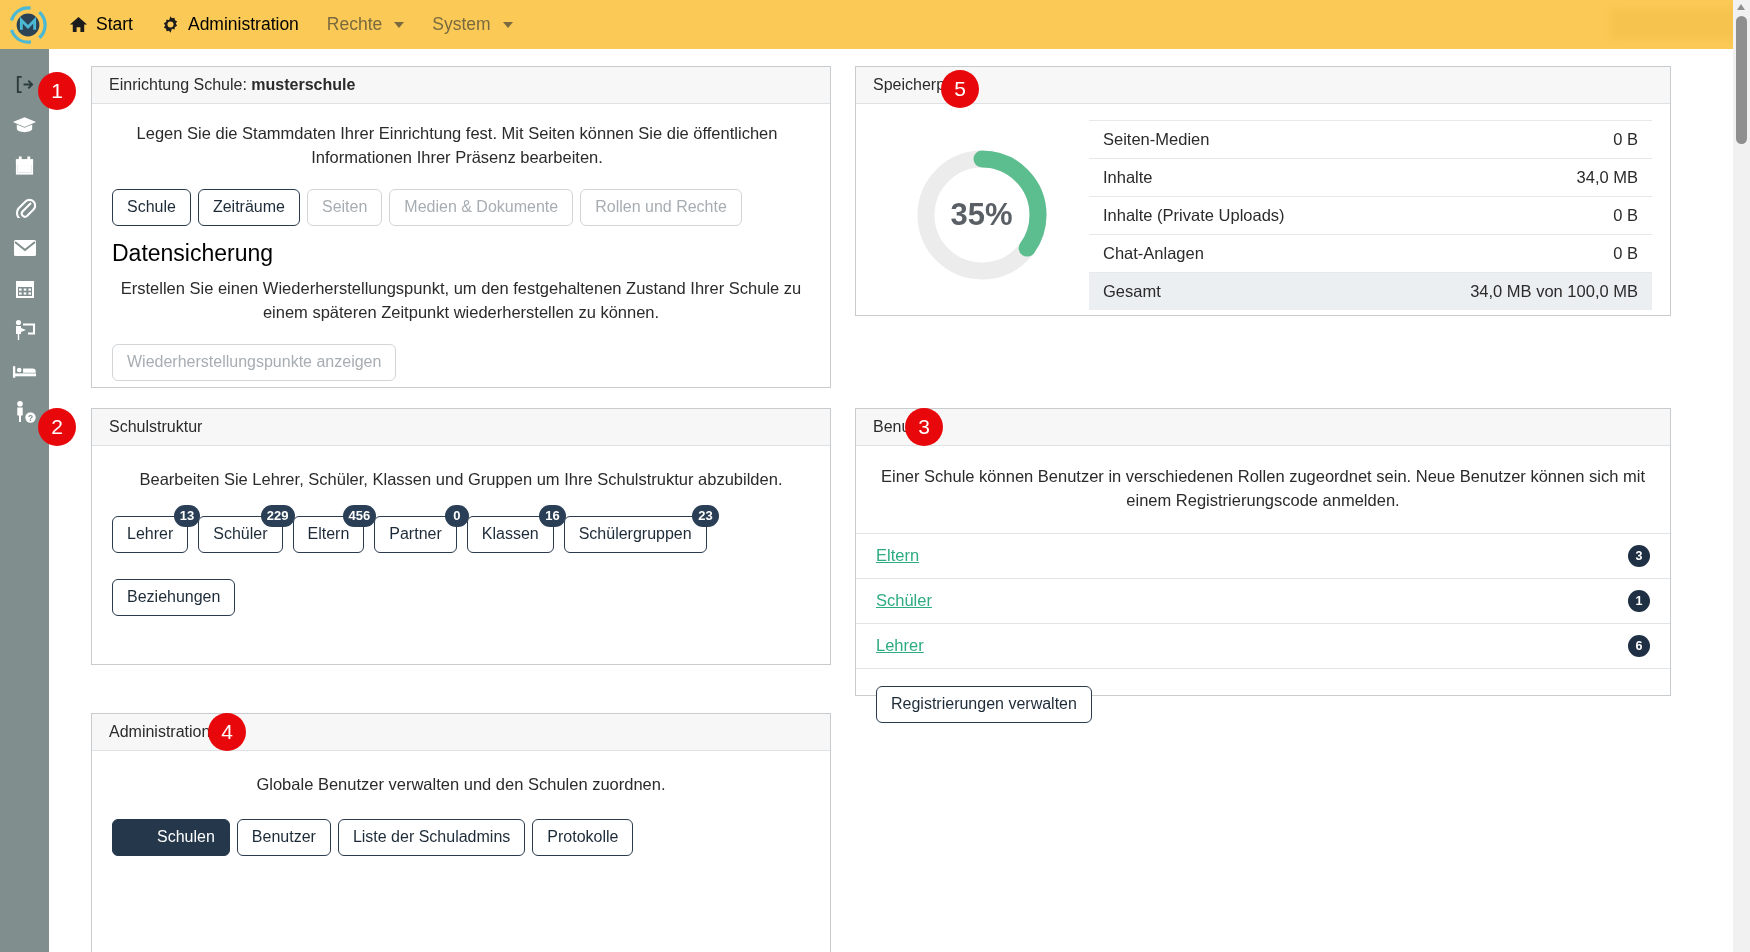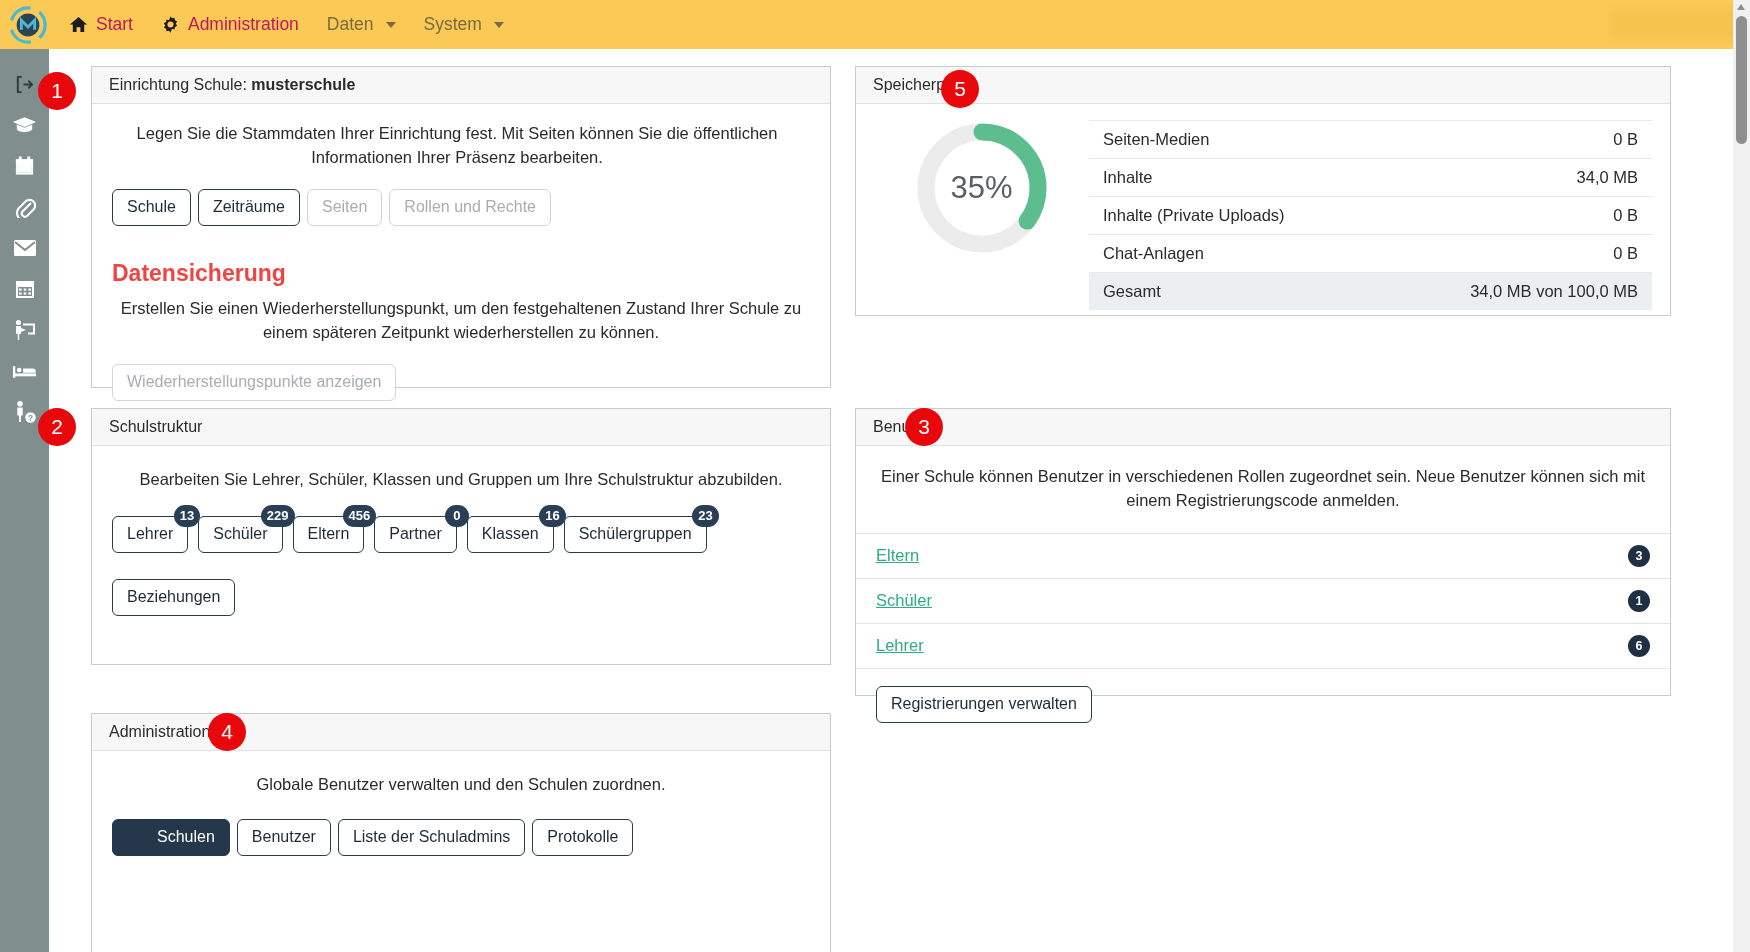--- a/index.html
+++ b/index.html
@@ -12,21 +12,21 @@
 
   
   .topbar {
     position: absolute; top: 0; left: 0; width: 1750px; height: 49px;
     background: #fbc956; display: flex; align-items: center;
     z-index: 20;
   }
   .logo-wrap { width: 55px; height: 49px; display:flex; align-items:center; justify-content:center; }
   .navlink {
     display: flex; align-items: center; gap: 8px;
-    font-size: 17.5px; color: #be185d; padding: 0 14px; height: 49px;
+    font-size: 17.5px; color: #000000; padding: 0 14px; height: 49px;
     white-space: nowrap;
   }
   .navlink.muted { color: #7a6a3f; }
   .navlink .caret {
     width: 0; height: 0; border-left: 5px solid transparent;
     border-right: 5px solid transparent; border-top: 6px solid #7a6a3f;
     margin-left: 4px;
   }
   .nav-ico { display:inline-flex; align-items:center; }
   .redacted {
@@ -80,37 +80,37 @@
   .btnrow { display: flex; gap: 7px; margin-top: 19px; align-items: flex-start; flex-wrap: wrap; }
   .btn {
     border: 1px solid #2a3b4d; background: #ffffff; color: #1d2b38;
     font-size: 16px; padding: 7px 14px 8px; font-family: inherit;
     line-height: 1.25; white-space: nowrap; border-radius: 6px;
   }
   .btn.disabled { border-color: #d2d6d9; color: #a7adb2; }
   .btn.solid { background: #24374b; color: #ffffff; border-color: #24374b; padding-left: 44px; }
 
   .sub-h {
-    font-size: 23px; color: #ef4444; font-weight: bold;
-    margin-top: 34px; margin-bottom: 10px;
+    font-size: 23px; color: #000000; font-weight: normal;
+    margin-top: 14px; margin-bottom: 10px;
   }
 
   
   .badge-btn { position: relative; }
   .badge {
     position: absolute; top: -11px; right: -12px;
     min-width: 24px; height: 22px; padding: 0 6px;
     background: #2a3f55; color: #ffffff; border-radius: 11px;
     font-size: 13px; font-weight: bold; display: flex;
     align-items: center; justify-content: center;
   }
 
   
   .storage-body { display: flex; padding: 16px 18px 20px 18px; }
-  .donut-wrap { width: 215px; display: flex; justify-content: center; }
+  .donut-wrap { width: 215px; display: flex; align-items: center; justify-content: center; font-weight: bold; }
   .donut { position: relative; width: 136px; height: 136px; }
   .donut-label {
     position: absolute; inset: 0; display: flex; align-items: center;
     justify-content: center; font-size: 31px; color: #5a5f66;
   }
   .st-table { flex: 1; }
   .st-row {
     display: flex; justify-content: space-between; align-items: center;
     padding: 9px 14px 9px 14px; font-size: 16.5px; color: #2b2b2b;
     border-bottom: 1px solid #e6e8ea;
@@ -164,21 +164,21 @@
     <span class="nav-ico">
       <svg width="19" height="19" viewBox="0 0 20 20">
         <path fill="#1c1c1c" d="M10 1.2 l1.5 2.2 2.6-.6 .6 2.6 2.3 1.4-1.5 2.2 1.5 2.2-2.3 1.4-.6 2.6-2.6-.6L10 18.8 8.5 16.6l-2.6 .6-.6-2.6-2.3-1.4L4.5 11 3 8.8l2.3-1.4 .6-2.6 2.6 .6Z"></path>
         <circle cx="10" cy="10" r="3.2" fill="#fbc956"></circle>
       </svg>
     </span>
     <span>Administration</span>
   </div>
 
   <div class="navlink muted">
-    <span>Daten</span>
+    <span>Rechte</span>
     <span class="caret"></span>
   </div>
 
 
   <div class="navlink muted">
     <span>System</span>
     <span class="caret"></span>
   </div>
 
   <div class="redacted"></div>
@@ -267,20 +267,21 @@
   <div class="card" style="left:27px; top:17px; width:740px; height:322px;">
     <div class="card-head">
       <span>Einrichtung Schule:</span>&nbsp;<b>musterschule</b>
     </div>
     <div class="card-body">
       <div class="desc" style="max-width:690px;">Legen Sie die Stammdaten Ihrer Einrichtung fest. Mit Seiten können Sie die öffentlichen Informationen Ihrer Präsenz bearbeiten.</div>
       <div class="btnrow">
         <button class="btn">Schule</button>
         <button class="btn">Zeiträume</button>
         <button class="btn disabled">Seiten</button>
+        <button class="btn disabled">Medien &amp; Dokumente</button>
         <button class="btn disabled">Rollen und Rechte</button>
       </div>
       <div class="sub-h">Datensicherung</div>
       <div class="desc" style="max-width:700px;">Erstellen Sie einen Wiederherstellungspunkt, um den festgehaltenen Zustand Ihrer Schule zu einem späteren Zeitpunkt wiederherstellen zu können.</div>
       <div class="btnrow">
         <button class="btn disabled">Wiederherstellungspunkte anzeigen</button>
       </div>
     </div>
   </div>
 

